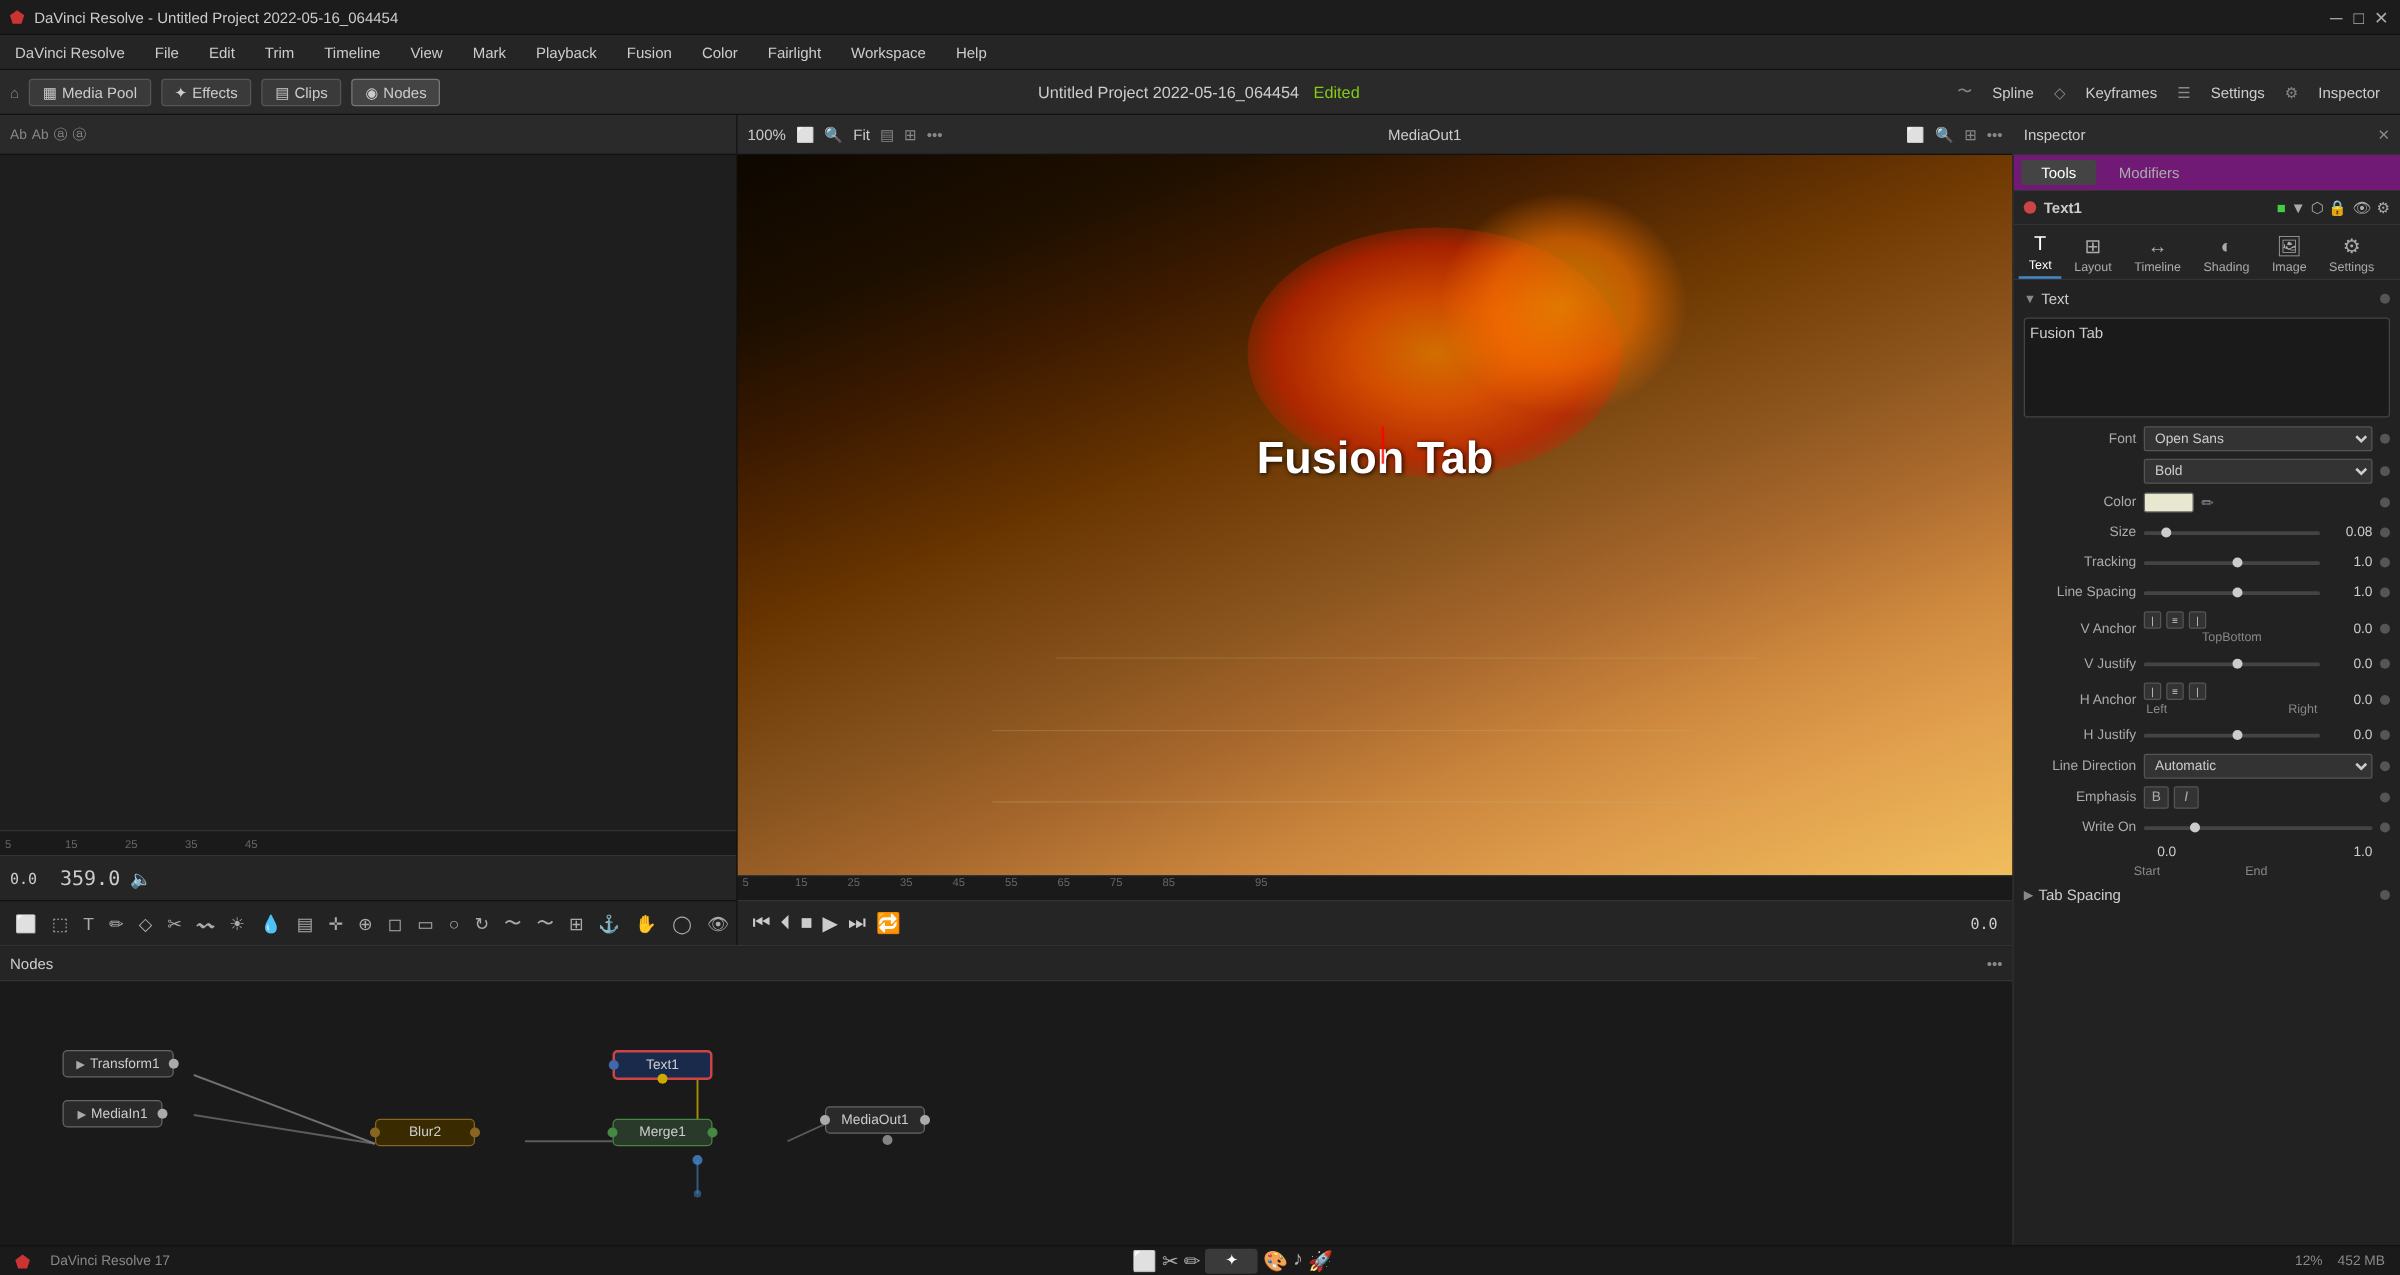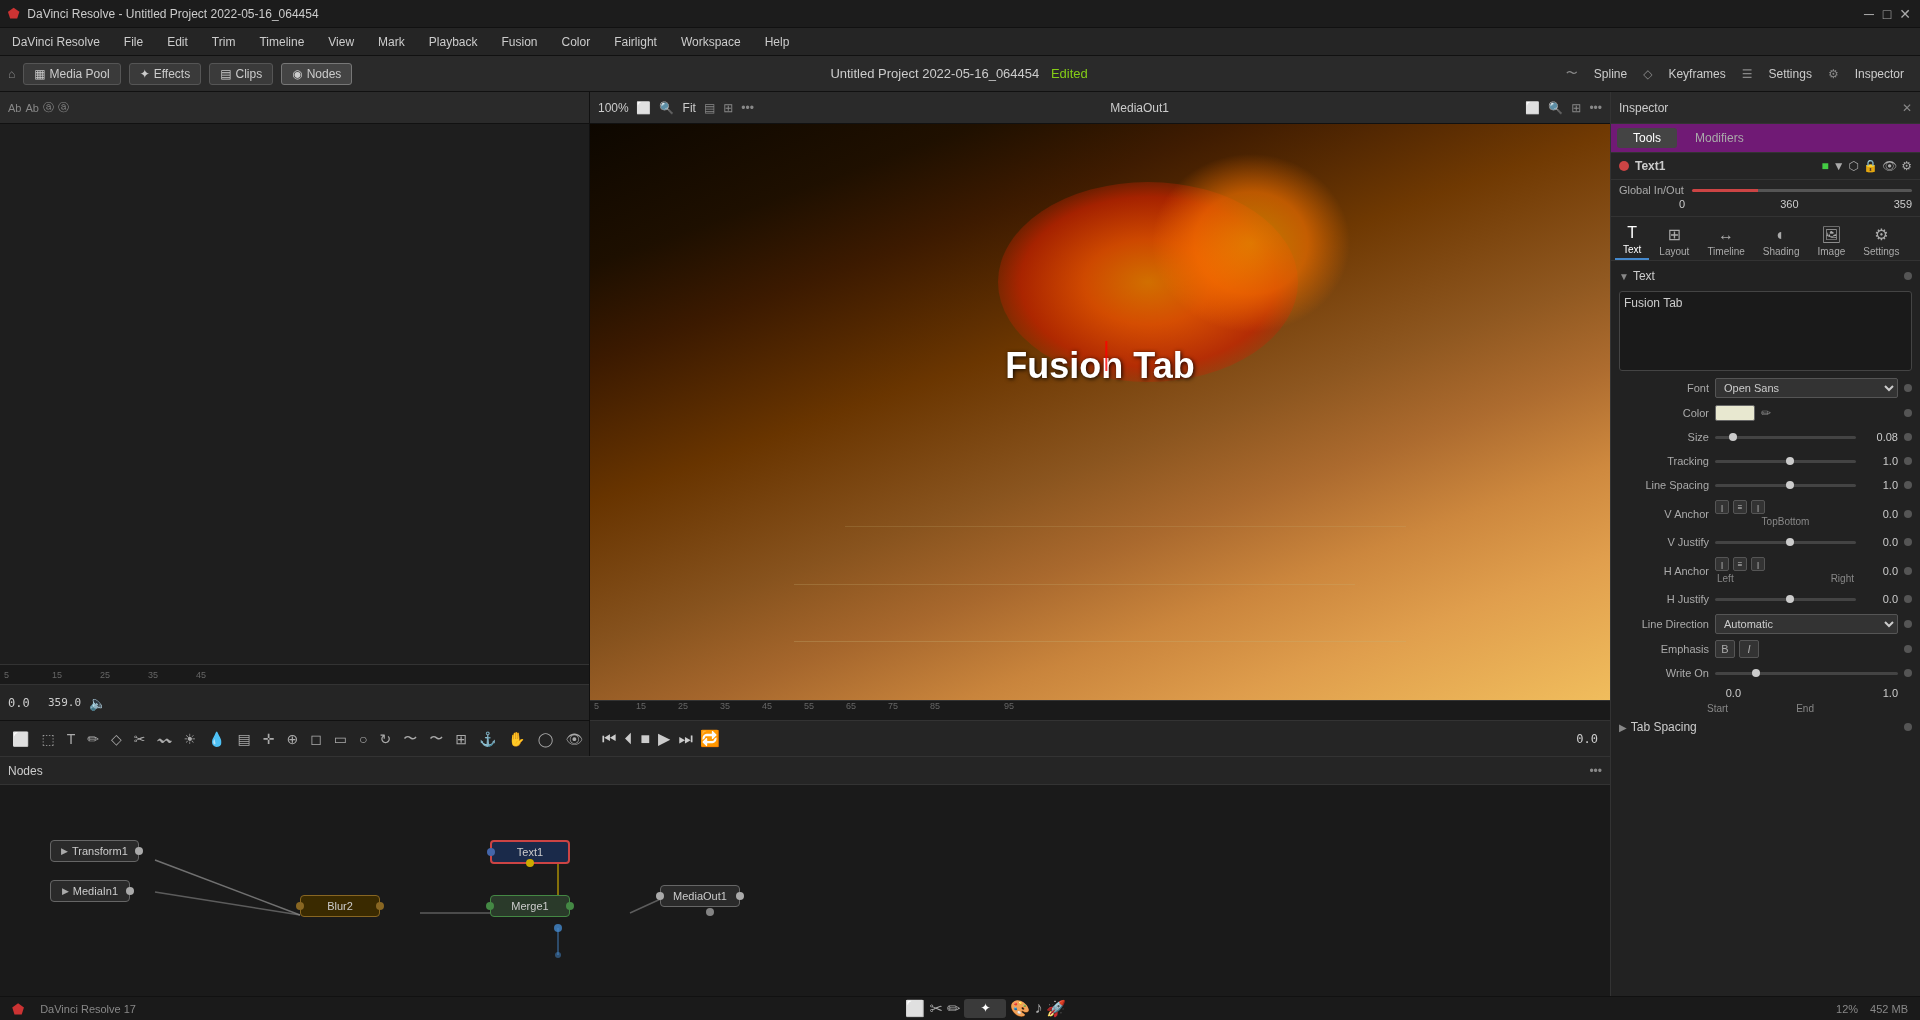--- a/index.html
+++ b/index.html
@@ -553,21 +553,21 @@
             <span style="width:48px;">5</span>
               <span style="width:48px;">15</span>
               <span style="width:48px;">25</span>
               <span style="width:48px;">35</span>
               <span style="width:48px;">45</span>
           </div>
         </div>
 
         <div style="height:36px;background:#252525;border-top:1px solid #333;display:flex;align-items:center;padding:0 8px;gap:8px;">
           <span style="font-family:monospace;font-size:12px;color:#ccc;min-width:32px;">0.0</span>
-          <span style="font-family:monospace;font-size:11px;color:#ccc;">359.0</span>
+          <span style="font-family:monospace;font-size:16px;color:#ccc;">359.0</span>
           <span style="color:#aaa;font-size:14px;">🔈</span>
         </div>
 
         <div id="tool-icons-bar">
           <span class="tool-icon">⬜</span>
           <span class="tool-icon">⬚</span>
           <span class="tool-icon">T</span>
           <span class="tool-icon">✏</span>
           <span class="tool-icon">◇</span>
           <span class="tool-icon">✂</span>
@@ -745,31 +745,20 @@
       <div class="insp-node-icons">
         <span class="insp-icon" style="color:#44cc44;">■</span>
         <span class="insp-icon">▼</span>
         <span class="insp-icon">⬡</span>
         <span class="insp-icon">🔒</span>
         <span class="insp-icon">👁</span>
         <span class="insp-icon">⚙</span>
       </div>
     </div>
 
-    <div id="inspector-global">
-      <div class="global-row">
-        <span>Global In/Out</span>
-        <div class="global-slider"></div>
-      </div>
-      <div class="global-nums">
-        <span>0</span>
-        <span style="flex:1;text-align:center;">360</span>
-        <span>359</span>
-      </div>
-    </div>
 
     <div id="inspector-sub-tabs">
       <div class="sub-tab-icon active">
         <span class="icon-symbol">T</span>
         <span style="font-size:10px;">Text</span>
       </div>
       <div class="sub-tab-icon">
         <span class="icon-symbol">⊞</span>
         <span style="font-size:10px;">Layout</span>
       </div>
@@ -804,20 +793,27 @@
       </div>
 
       <div class="insp-row">
         <span class="insp-label">Font</span>
         <select class="insp-select">
           <option>Open Sans</option>
         </select>
         <span class="insp-dot-btn"></span>
       </div>
 
+      <div class="insp-row">
+        <span class="insp-label"></span>
+        <select class="insp-select">
+          <option>Bold</option>
+        </select>
+        <span class="insp-dot-btn"></span>
+      </div>
 
       <div class="insp-row">
         <span class="insp-label">Color</span>
         <div class="insp-color-swatch"></div>
         <span style="color:#888;font-size:12px;cursor:pointer;">✏</span>
         <span class="insp-dot-btn" style="margin-left:auto;"></span>
       </div>
 
       <div class="insp-row">
         <span class="insp-label">Size</span>

